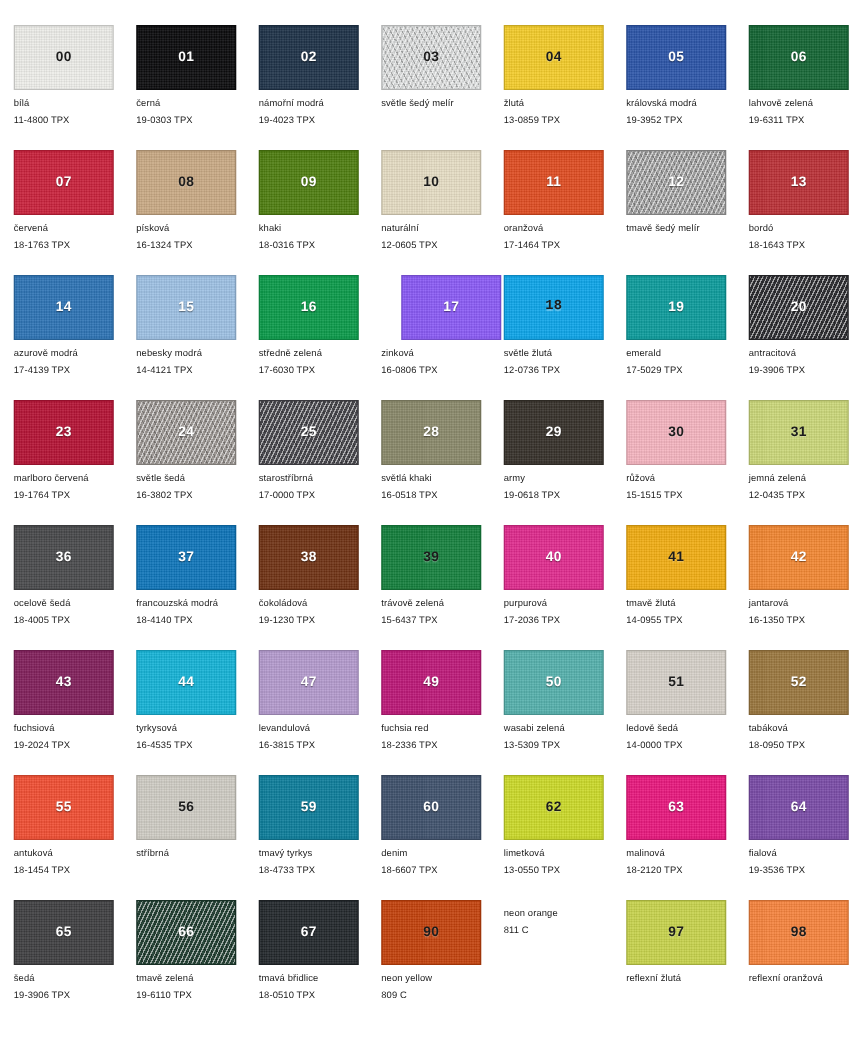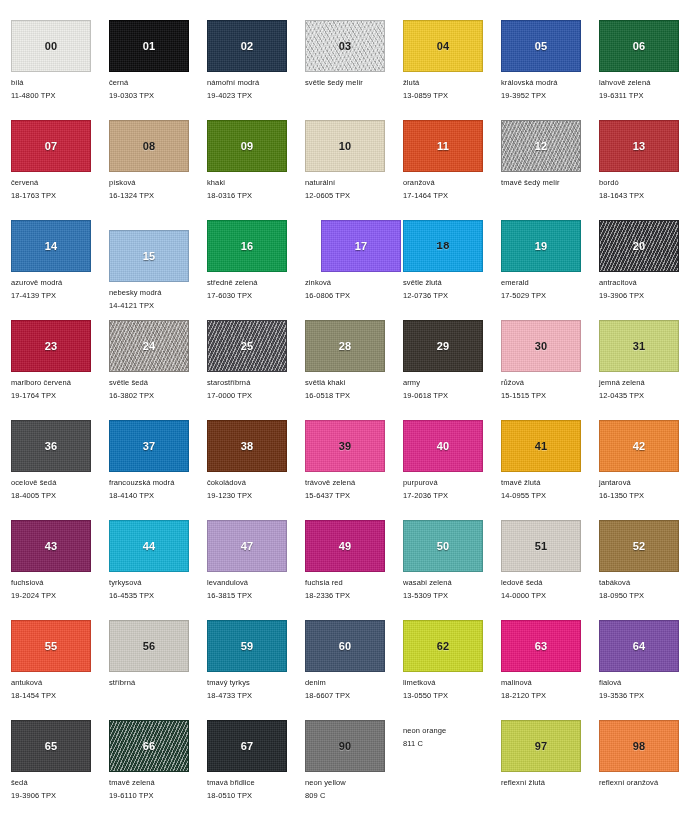--- a/index.html
+++ b/index.html
@@ -192,21 +192,21 @@
       <div class="swatch-ref">18-1643 TPX</div>
     </div>
     <div class="swatch-cell">
       <div class="swatch-chip" style="background-color: rgb(46, 116, 181);">
         <div class="swatch-code code-light">14</div>
       </div>
       <div class="swatch-name">azurově modrá</div>
       <div class="swatch-ref">17-4139 TPX</div>
     </div>
     <div class="swatch-cell">
-      <div class="swatch-chip" style="background-color: rgb(158, 193, 228); margin-top: 10px;">
+      <div class="swatch-chip" style="background-color: rgb(158, 193, 228);">
         <div class="swatch-code code-light">15</div>
       </div>
       <div class="swatch-name">nebesky modrá</div>
       <div class="swatch-ref">14-4121 TPX</div>
     </div>
     <div class="swatch-cell">
       <div class="swatch-chip" style="background-color: rgb(12, 155, 75);">
         <div class="swatch-code code-light">16</div>
       </div>
       <div class="swatch-name">středně zelená</div>
@@ -304,21 +304,21 @@
       <div class="swatch-ref">18-4140 TPX</div>
     </div>
     <div class="swatch-cell">
       <div class="swatch-chip" style="background-color: rgb(110, 49, 19);">
         <div class="swatch-code code-light">38</div>
       </div>
       <div class="swatch-name">čokoládová</div>
       <div class="swatch-ref">19-1230 TPX</div>
     </div>
     <div class="swatch-cell">
-      <div class="swatch-chip" style="background-color: #ec4899;">
+      <div class="swatch-chip" style="background-color: #15803d;">
         <div class="swatch-code code-dark">39</div>
       </div>
       <div class="swatch-name">trávově zelená</div>
       <div class="swatch-ref">15-6437 TPX</div>
     </div>
     <div class="swatch-cell">
       <div class="swatch-chip" style="background-color: rgb(222, 42, 140);">
         <div class="swatch-code code-light">40</div>
       </div>
       <div class="swatch-name">purpurová</div>
@@ -451,21 +451,21 @@
       <div class="swatch-ref">19-6110 TPX</div>
     </div>
     <div class="swatch-cell">
       <div class="swatch-chip" style="background-color: rgb(33, 38, 42);">
         <div class="swatch-code code-light">67</div>
       </div>
       <div class="swatch-name">tmavá břidlice</div>
       <div class="swatch-ref">18-0510 TPX</div>
     </div>
     <div class="swatch-cell">
-      <div class="swatch-chip" style="background-color: #737373;">
+      <div class="swatch-chip" style="background-color: #c2410c;">
         <div class="swatch-code code-dark">90</div>
       </div>
       <div class="swatch-name">neon yellow</div>
       <div class="swatch-ref">809 C</div>
     </div>
     <div class="swatch-cell">
       <div class="swatch-name">neon orange</div>
       <div class="swatch-ref">811 C</div>
     </div>
     <div class="swatch-cell">

